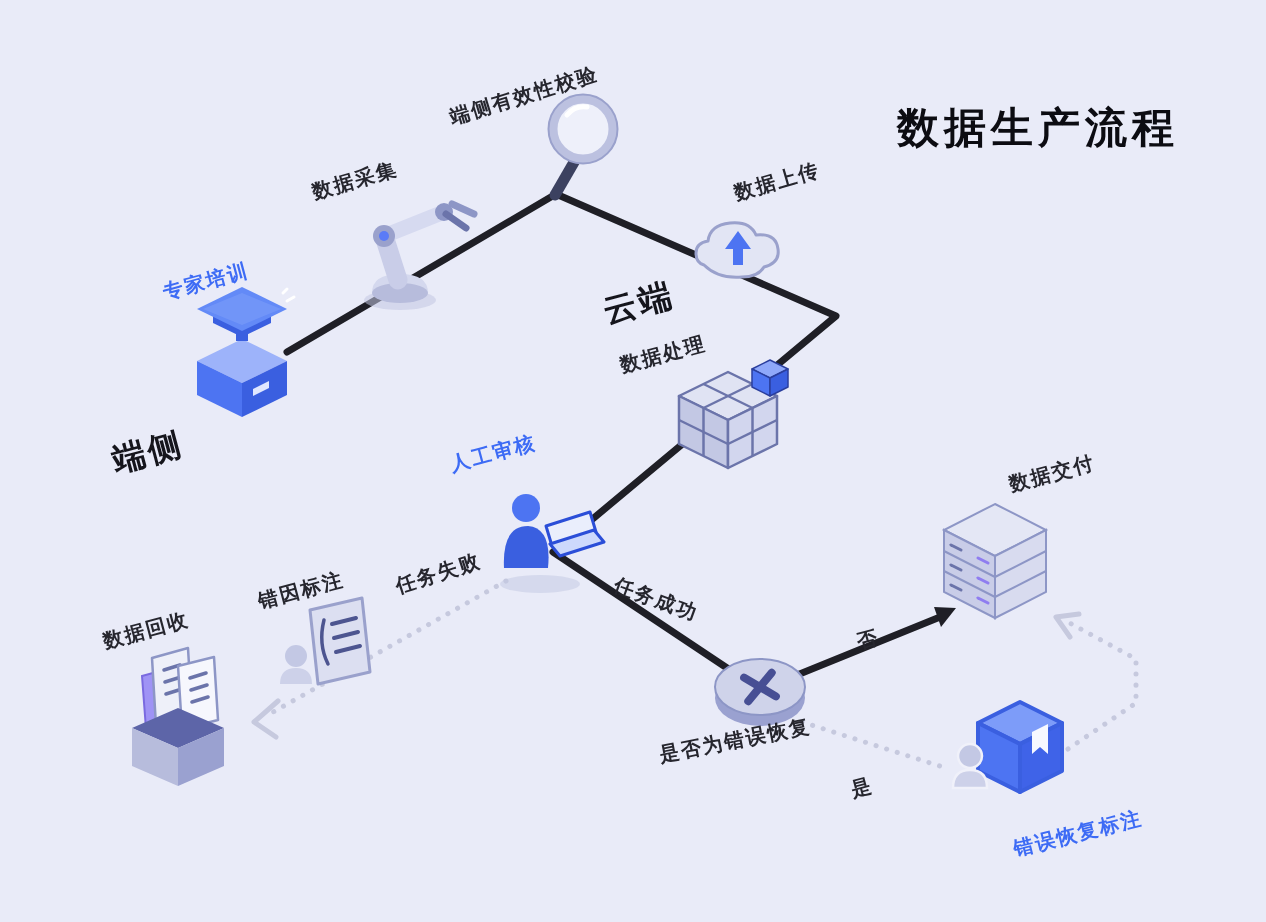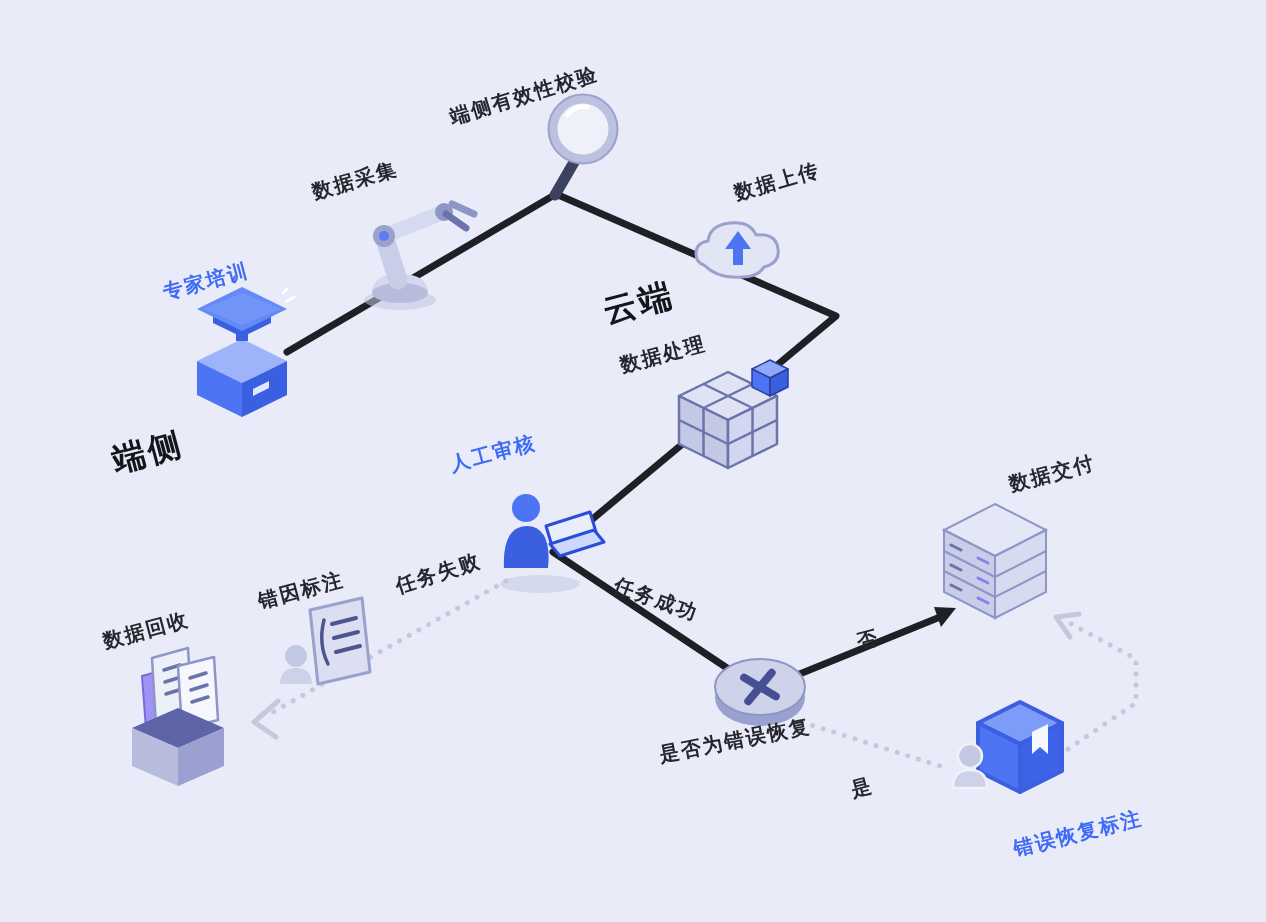--- a/index.html
+++ b/index.html
@@ -205,20 +205,21 @@
         <polygon points="72,12 114,33 72,54 30,33" fill="#7d9cf9"></polygon>
         <polygon points="30,33 72,54 72,102 30,81" fill="#4d74f2"></polygon>
         <polygon points="72,54 114,33 114,81 72,102" fill="#3f63e8"></polygon>
       </g>
       <polygon points="84,42 100,34 100,64 92,57 84,64" fill="#f6f8ff"></polygon>
       <circle cx="22" cy="66" r="12" fill="#c3c8e4" stroke="#f0f1fa" stroke-width="2.5"></circle>
       <path d="M5 98 Q5 80 22 80 Q39 80 39 98 Z" fill="#cdd1e9" stroke="#f0f1fa" stroke-width="2.5"></path>
     </svg>
   </div>
 
+  <div class="title" style="left:897px;top:100px">数据生产流程</div>
   <div class="zone" style="left:112px;top:430px;transform:rotate(-15deg)">端侧</div>
   <div class="zone" style="left:603px;top:281px;transform:rotate(-15deg)">云端</div>
 
   <div class="lbl blue" style="left:162px;top:268px;transform:rotate(-15deg)">专家培训</div>
   <div class="lbl" style="left:311px;top:167px;transform:rotate(-16deg)">数据采集</div>
   <div class="lbl" style="left:447px;top:82px;transform:rotate(-17deg)">端侧有效性校验</div>
   <div class="lbl" style="left:733px;top:168px;transform:rotate(-16deg)">数据上传</div>
   <div class="lbl" style="left:619px;top:341px;transform:rotate(-15deg)">数据处理</div>
   <div class="lbl blue" style="left:449px;top:440px;transform:rotate(-15deg)">人工审核</div>
   <div class="lbl" style="left:257px;top:577px;transform:rotate(-15deg)">错因标注</div>

